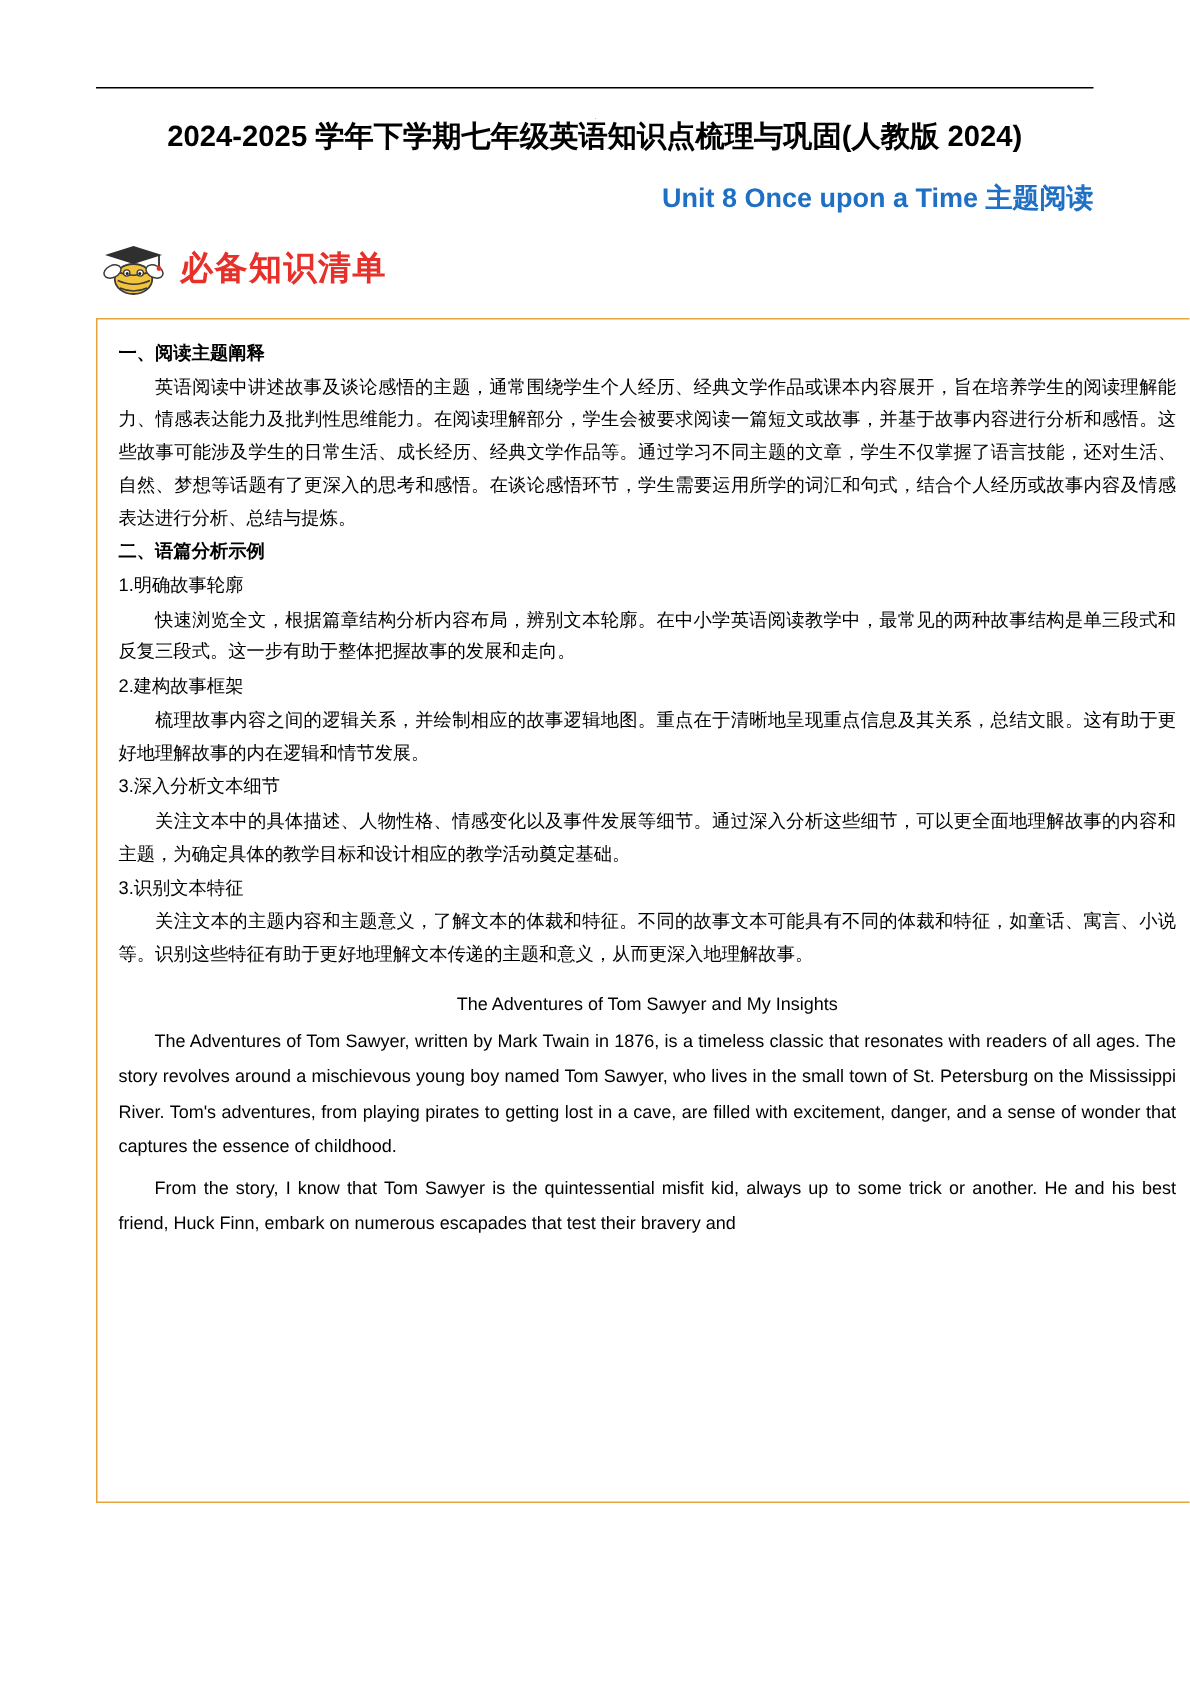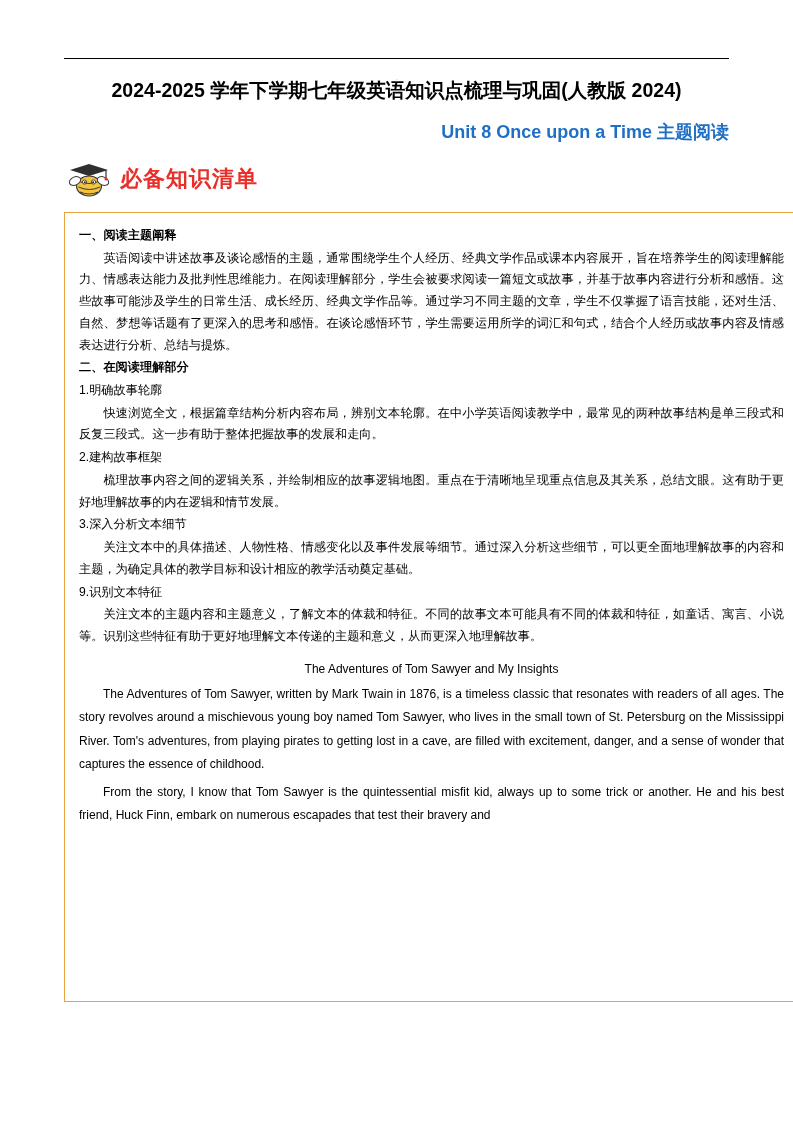--- a/index.html
+++ b/index.html
@@ -140,32 +140,32 @@
       </svg>
     </span>
     <span class="section-head-text">必备知识清单</span>
   </div>
 
   <div class="content-box">
 
     <p class="cn bold-head">一、阅读主题阐释</p>
     <p class="cn indent">英语阅读中讲述故事及谈论感悟的主题，通常围绕学生个人经历、经典文学作品或课本内容展开，旨在培养学生的阅读理解能力、情感表达能力及批判性思维能力。在阅读理解部分，学生会被要求阅读一篇短文或故事，并基于故事内容进行分析和感悟。这些故事可能涉及学生的日常生活、成长经历、经典文学作品等。通过学习不同主题的文章，学生不仅掌握了语言技能，还对生活、自然、梦想等话题有了更深入的思考和感悟。在谈论感悟环节，学生需要运用所学的词汇和句式，结合个人经历或故事内容及情感表达进行分析、总结与提炼。</p>
 
-    <p class="cn bold-head">二、在阅读理解部分</p>
+    <p class="cn bold-head">二、语篇分析示例</p>
 
     <p class="cn">1.明确故事轮廓</p>
     <p class="cn indent">快速浏览全文，根据篇章结构分析内容布局，辨别文本轮廓。在中小学英语阅读教学中，最常见的两种故事结构是单三段式和反复三段式。这一步有助于整体把握故事的发展和走向。</p>
 
     <p class="cn">2.建构故事框架</p>
     <p class="cn indent">梳理故事内容之间的逻辑关系，并绘制相应的故事逻辑地图。重点在于清晰地呈现重点信息及其关系，总结文眼。这有助于更好地理解故事的内在逻辑和情节发展。</p>
 
     <p class="cn">3.深入分析文本细节</p>
     <p class="cn indent">关注文本中的具体描述、人物性格、情感变化以及事件发展等细节。通过深入分析这些细节，可以更全面地理解故事的内容和主题，为确定具体的教学目标和设计相应的教学活动奠定基础。</p>
 
-    <p class="cn">9.识别文本特征</p>
+    <p class="cn">3.识别文本特征</p>
     <p class="cn indent">关注文本的主题内容和主题意义，了解文本的体裁和特征。不同的故事文本可能具有不同的体裁和特征，如童话、寓言、小说等。识别这些特征有助于更好地理解文本传递的主题和意义，从而更深入地理解故事。</p>
 
 
     <p class="en center">The Adventures of Tom Sawyer and My Insights</p>
     <p class="en indent">The Adventures of Tom Sawyer, written by Mark Twain in 1876, is a timeless classic that resonates with readers of all ages. The story revolves around a mischievous young boy named Tom Sawyer, who lives in the small town of St. Petersburg on the Mississippi River. Tom's adventures, from playing pirates to getting lost in a cave, are filled with excitement, danger, and a sense of wonder that captures the essence of childhood.</p>
     <p class="en indent para2">From the story, I know that Tom Sawyer is the quintessential misfit kid, always up to some trick or another. He and his best friend, Huck Finn, embark on numerous escapades that test their bravery and</p>
 
   </div>
 </div>
 

